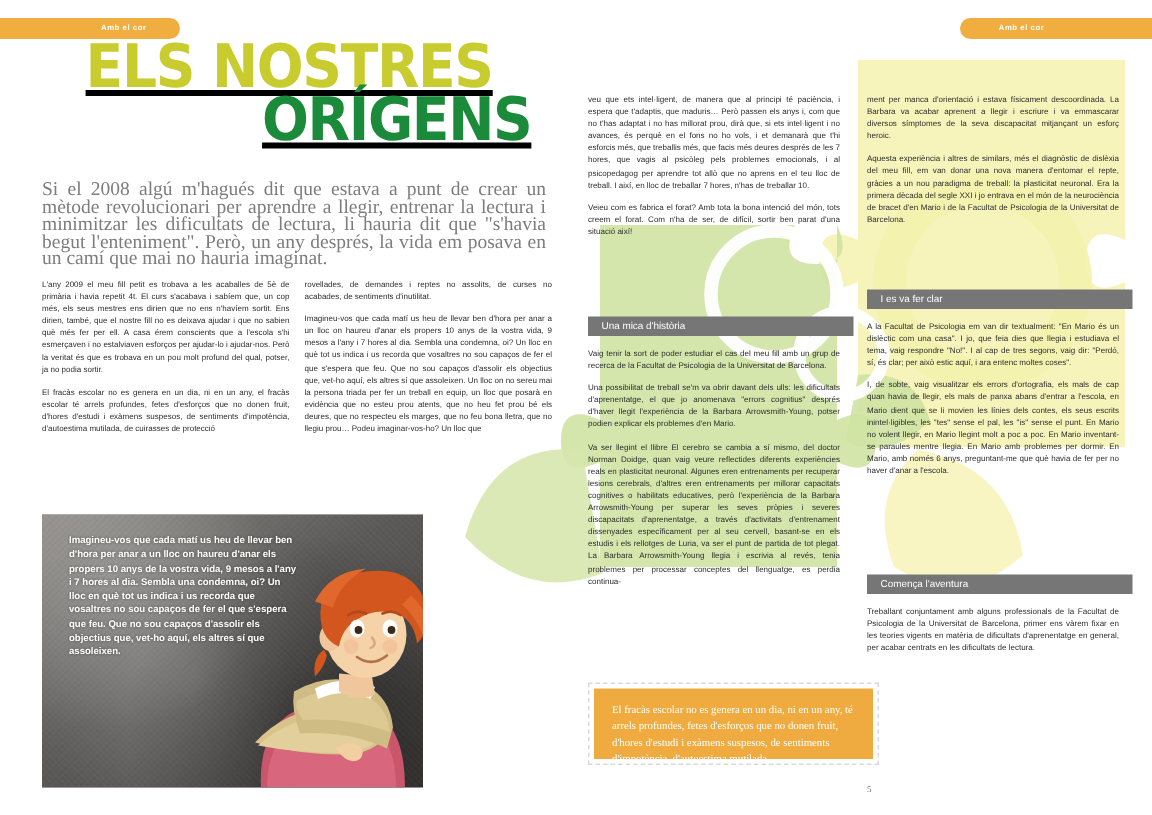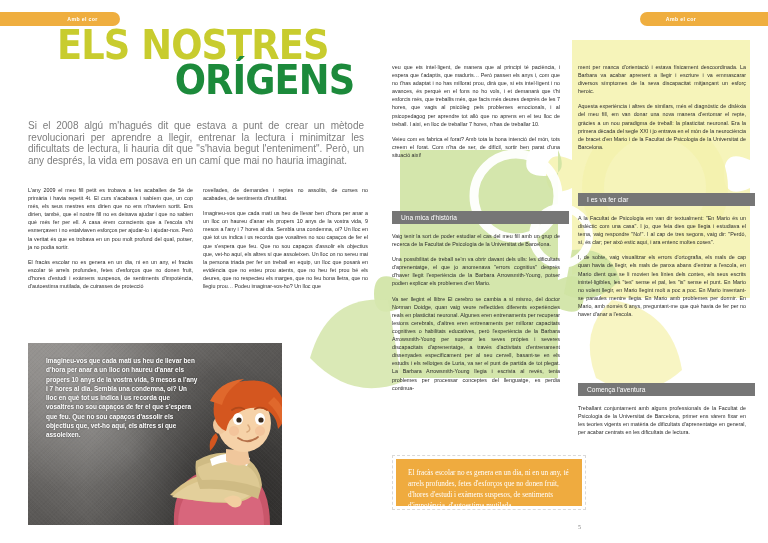--- a/index.html
+++ b/index.html
@@ -20,41 +20,41 @@
     background:#efae3f;border-radius:0 7px 7px 0;
     color:#ffffff;font-size:5.2px;letter-spacing:.35px;
     text-align:center;font-weight:bold;z-index:6;
   }
   .tab-left{left:0px;width:120px;border-radius:0 7px 7px 0;padding-left:0;}
   .tab-left span{display:block;margin-left:45px;}
   .tab-right{right:0px;width:128px;border-radius:7px 0 0 7px;}
   .tab-right span{display:block;margin-right:46px;}
 
   
-  .title-block{position:absolute;left:0;top:26px;width:380px;z-index:5;}
+  .title-block{position:absolute;left:0;top:26px;width:380px;z-index:5;text-decoration:underline;}
   .title-1{
     font-family:"DejaVu Sans", sans-serif;
     font-weight:bold;font-size:40px;line-height:38px;
     color:#c8cc2e;letter-spacing:-1px;
     text-align:left;padding-left:62px;
     transform:scaleX(.92);transform-origin:left center;
   }
   .title-2{
     font-family:"DejaVu Sans", sans-serif;
     font-weight:bold;font-size:40px;line-height:40px;
     color:#1c8a3b;letter-spacing:-1px;
     text-align:right;padding-right:28px;margin-top:-4px;
     transform:scaleX(.92);transform-origin:right center;
   }
 
   
   .lead{
     position:absolute;left:28px;top:120px;width:336px;z-index:5;
-    font-family:Liberation Sans, sans-serif;
-    font-size:10px;line-height:11.6px;color:#7d7d7d;
+    font-family:Liberation Serif, serif;
+    font-size:13px;line-height:11.6px;color:#7d7d7d;
     text-align:justify;
   }
 
   
   .col{position:absolute;z-index:5;font-size:5.35px;line-height:8.1px;
        color:#2b2b2b;text-align:justify;}
   .col p{margin:0 0 7px 0;}
   .col-1{left:28px;top:186px;width:165px;}
   .col-2{left:203px;top:186px;width:165px;}
   .col-3{left:392px;top:63px;width:168px;}

